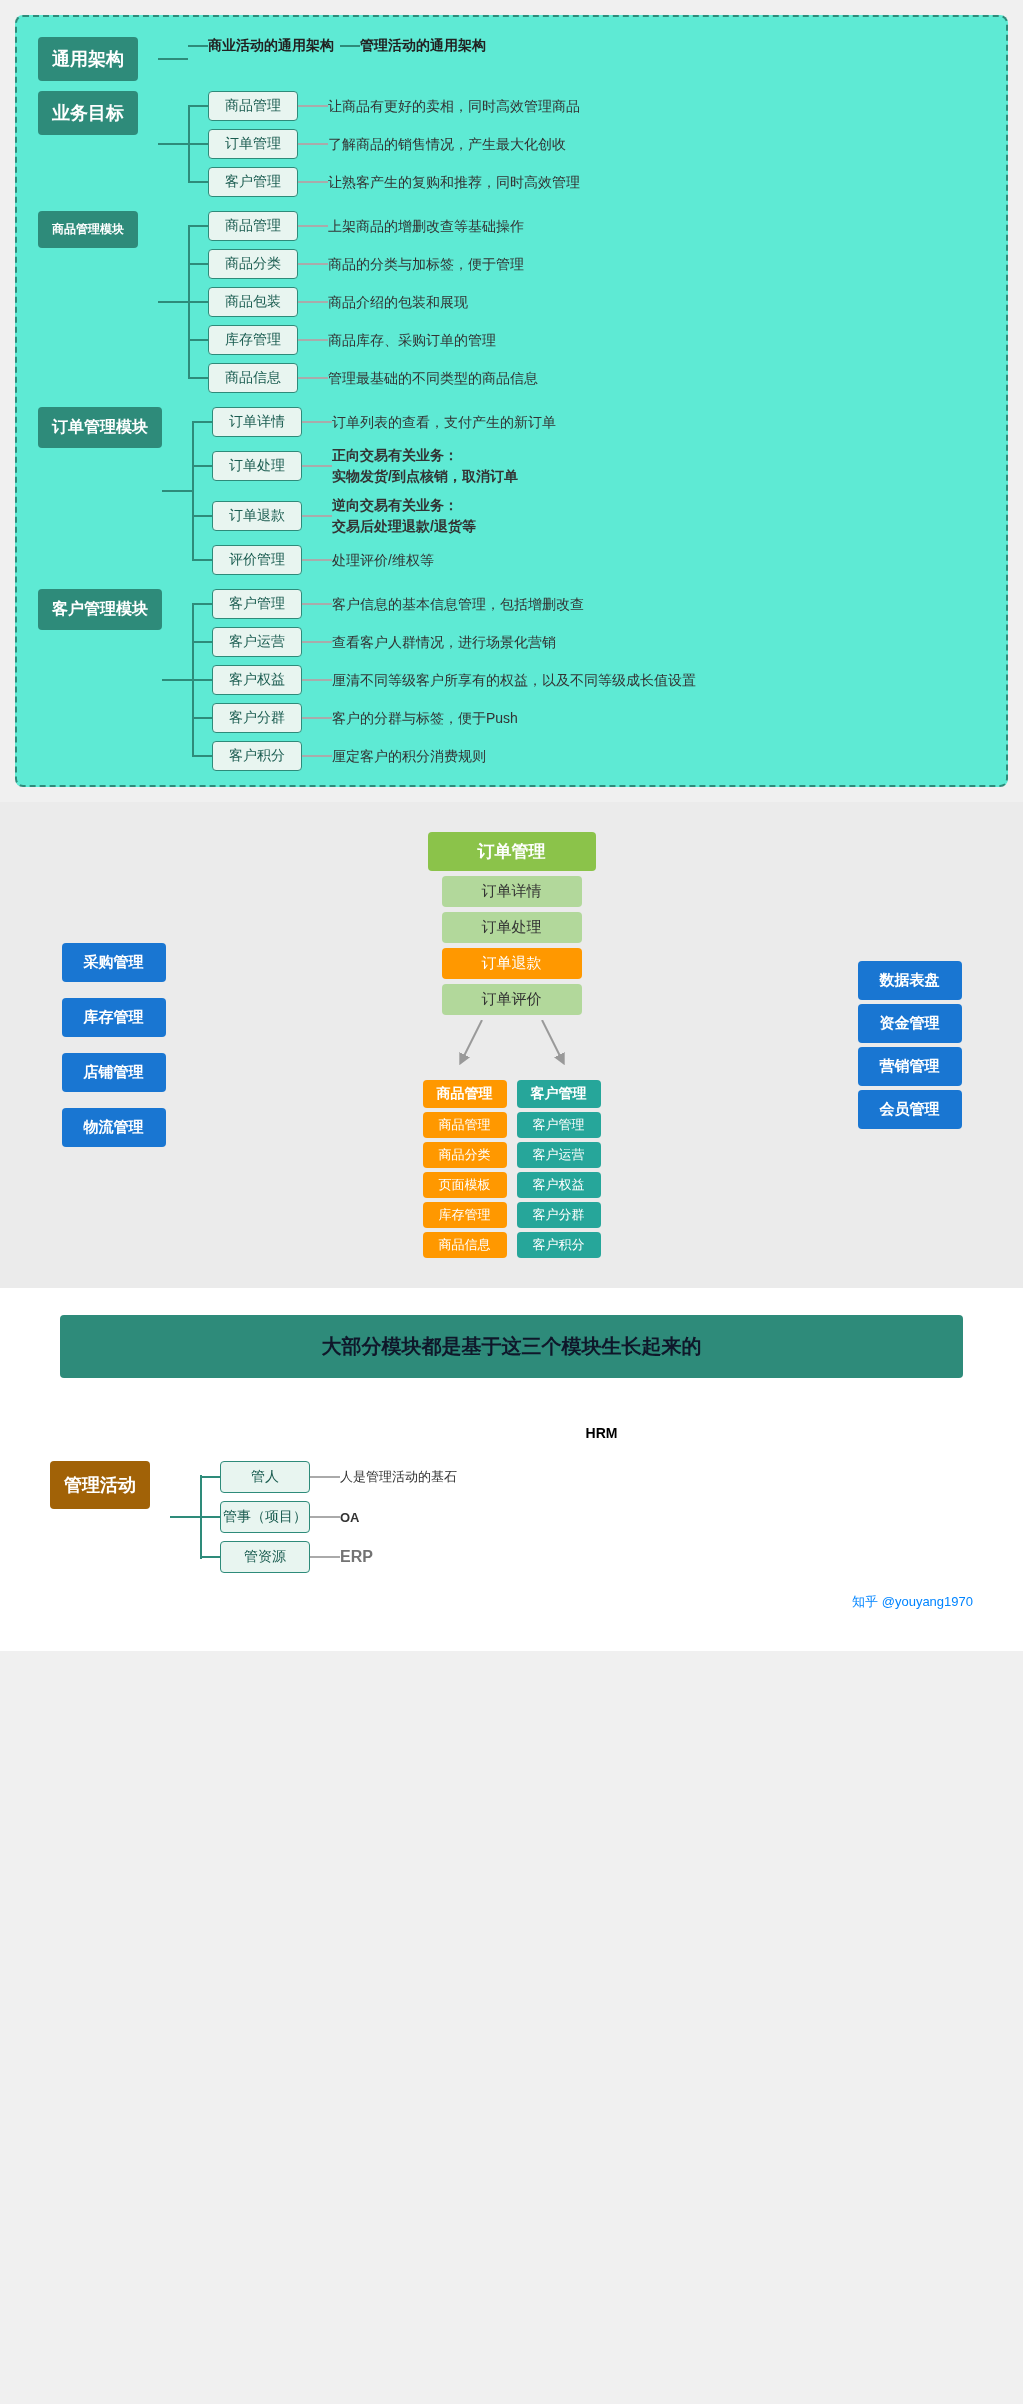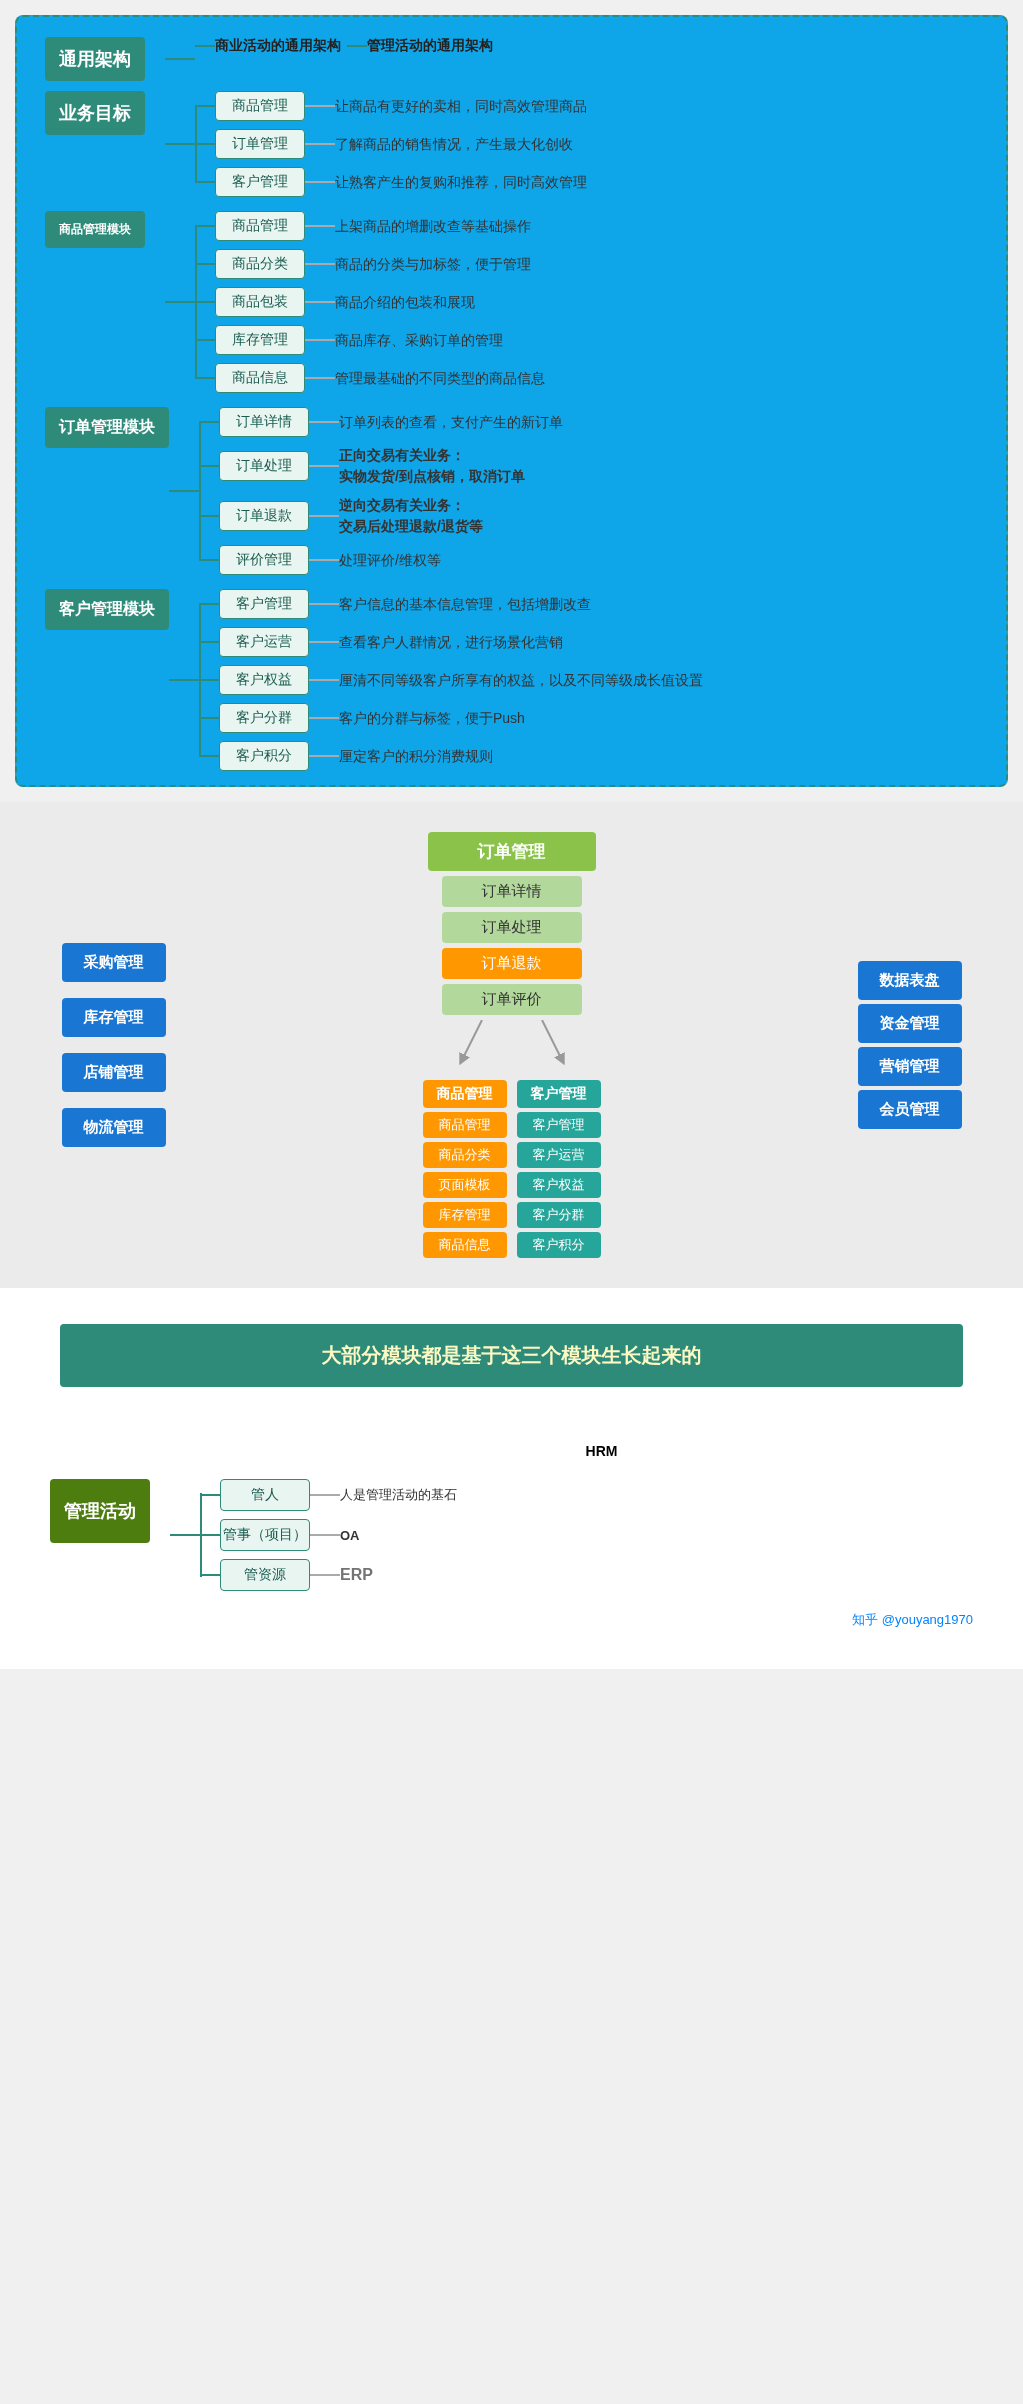--- a/index.html
+++ b/index.html
@@ -146,27 +146,27 @@
     }
 
     
     .section-banner {
       background: white;
       padding: 20px;
     }
 
     .banner-box {
       background: #2e8b7a;
-      color: #fef9c3;
+      color: #0f172a;
       font-size: 20px;
       font-weight: bold;
       text-align: center;
       padding: 18px;
       border-radius: 4px;
-      margin: 16px 40px;
+      margin: 7px 40px;
     }
 
     
     .section-bottom {
       background: white;
       padding: 20px 20px 40px 20px;
     }
 
     .bottom-tree {
       display: flex;
@@ -182,22 +182,22 @@
       color: #0084ff;
       margin-top: 20px;
       padding-right: 30px;
     }
 
     
     .top-section-wrapper {
       border: 2px dashed #2e8b7a;
       border-radius: 8px;
       margin: 15px;
-      padding: 20px 20px 10px 28px;
-      background: #0ea5e9;
+      padding: 20px 20px 10px 21px;
+      background: #5eead4;
     }
 
     
     .diag-section-wrapper {
       background: #ebebeb;
       margin: 0 0 0 0;
       padding: 30px 20px;
     }
 
     
@@ -317,25 +317,25 @@
 
     
     .arrow-svg {
       width: 200px;
       height: 50px;
       margin: 0 auto;
     }
 
     
     .bt-main-label {
-      background: #4d7c0f;
+      background: #a16207;
       color: white;
       font-size: 18px;
       font-weight: bold;
-      padding: 20px 14px;
+      padding: 12px 14px;
       border-radius: 4px;
     }
 
     .bt-branch-label {
       background: #e8f5f0;
       border: 1.5px solid #2e8b7a;
       color: #1a5c50;
       font-size: 14px;
       padding: 6px 1px;
       border-radius: 4px;

